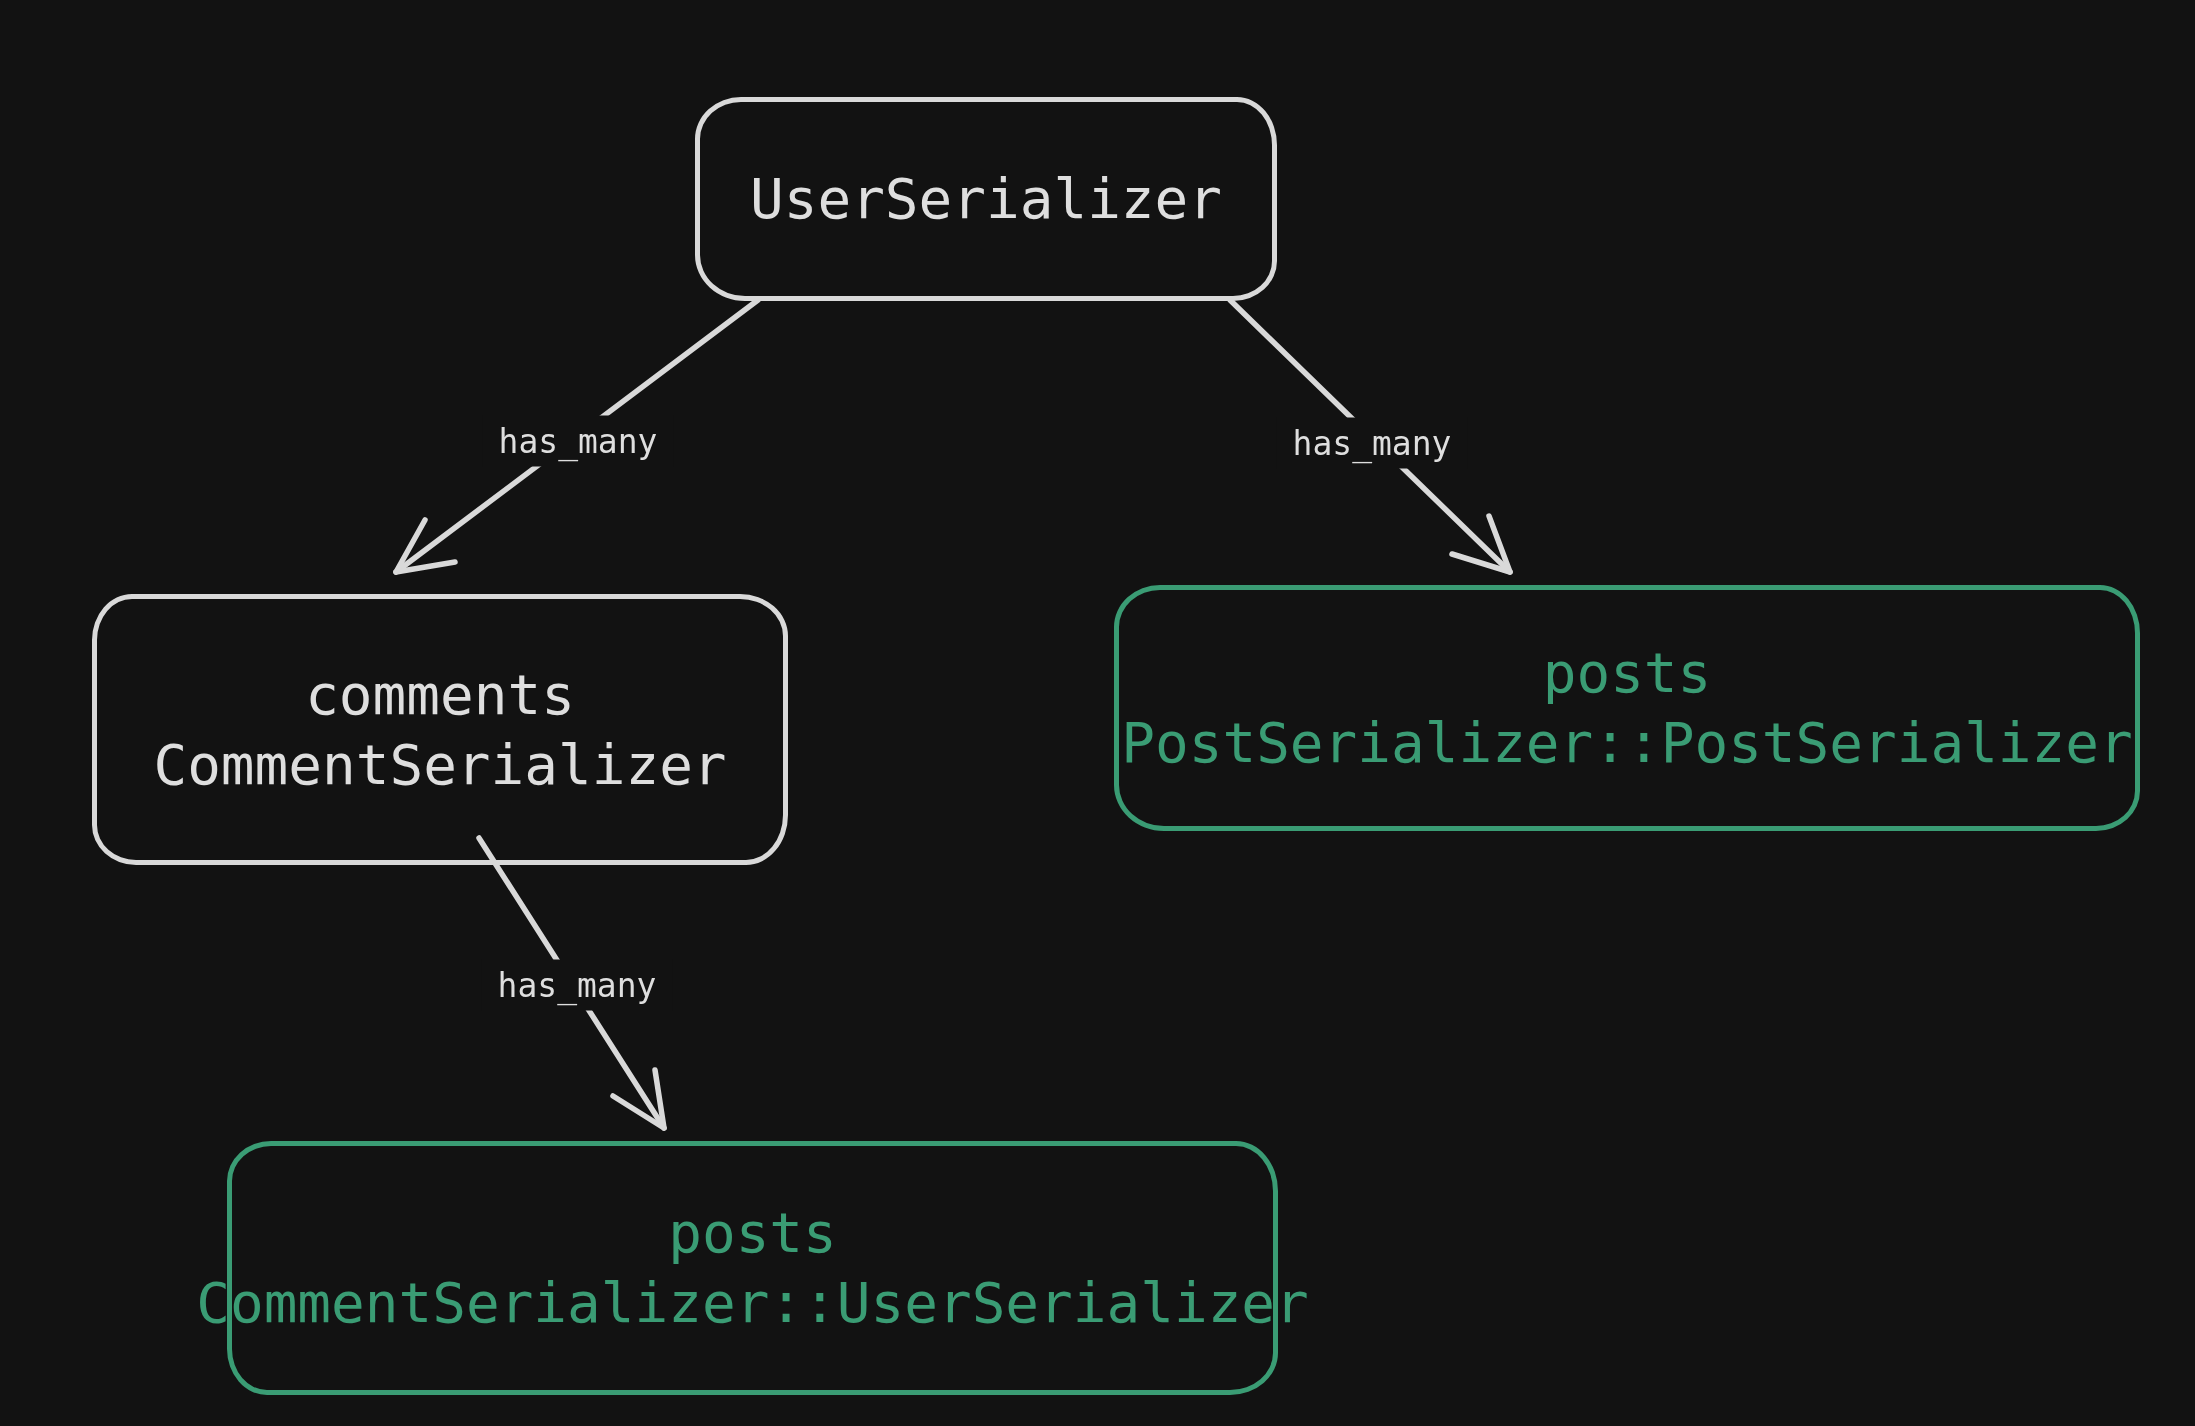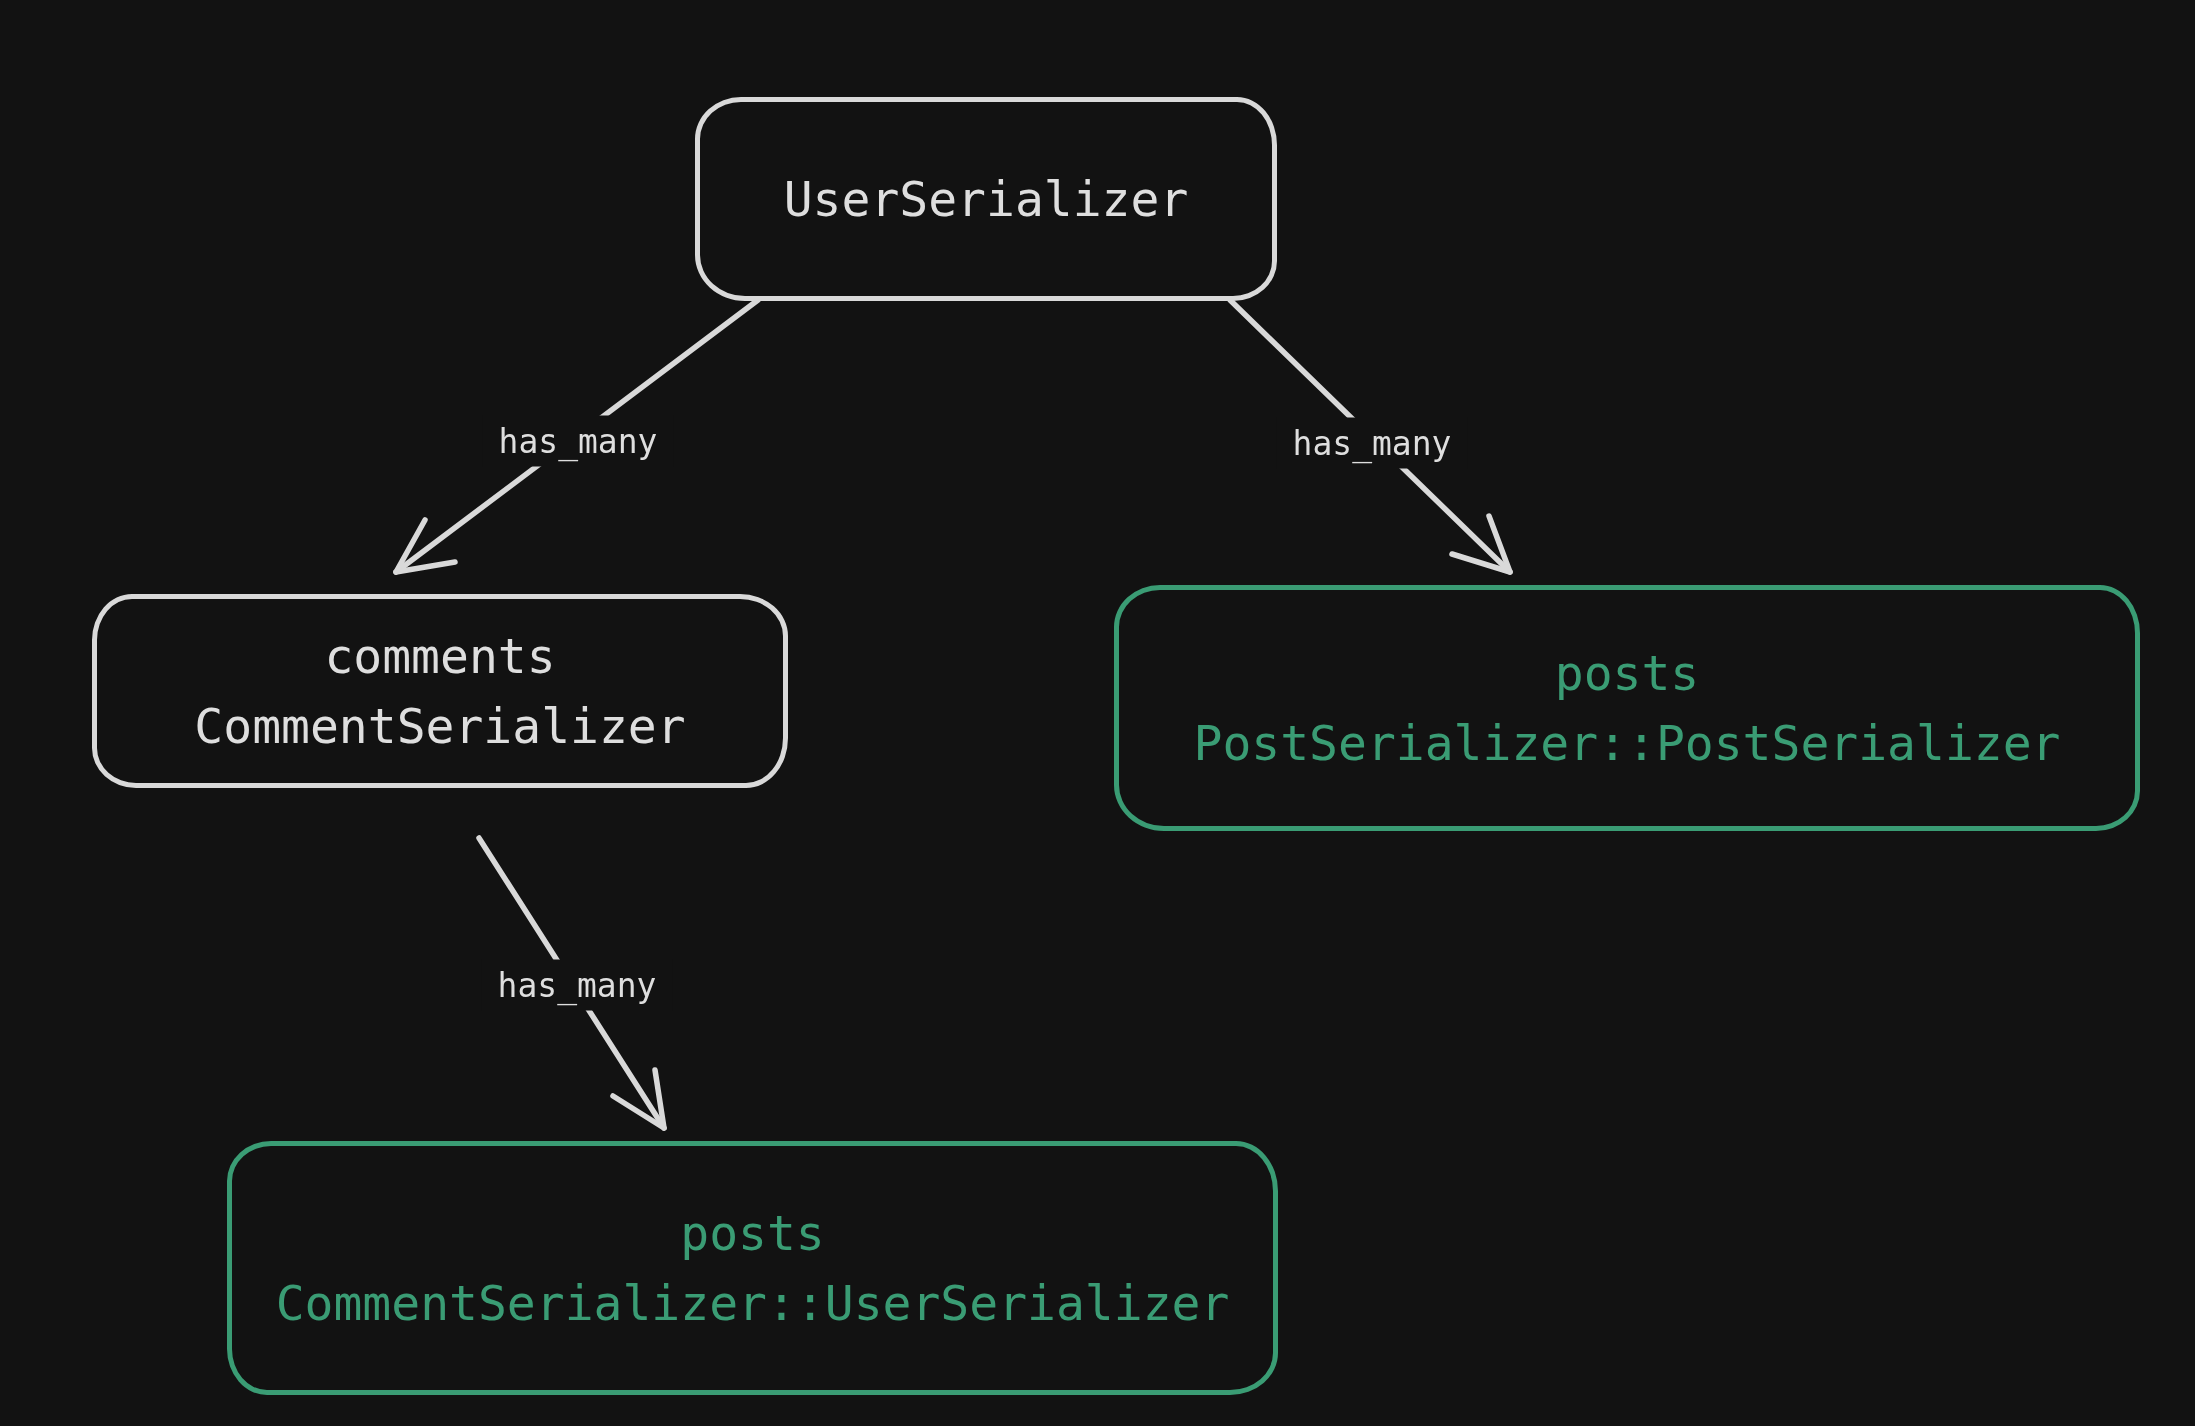--- a/index.html
+++ b/index.html
@@ -34,31 +34,31 @@
   .node{
     position:absolute;
     border:5px solid var(--stroke-light);
     border-radius:46px 40px 44px 50px / 42px 48px 40px 46px;
     color:var(--text-light);
     display:flex;
     flex-direction:column;
     align-items:center;
     justify-content:center;
     text-align:center;
-    font-size:48px;
+    font-size:56px;
     line-height:70px;
     white-space:nowrap;
   }
   .node.green{
     border-color:var(--accent-green);
     color:var(--accent-green);
     justify-content:center;
   }
   .node-user         {left:695px; top:97px;  width:582px; height:204px;}
-  .node-comments     {left:92px;  top:594px; width:696px; height:194px; border-radius:40px 48px 42px 44px / 46px 42px 50px 40px;}
+  .node-comments     {left:92px;  top:594px; width:696px; height:271px; border-radius:40px 48px 42px 44px / 46px 42px 50px 40px;}
   .node-posts-user   {left:1114px;top:585px; width:1026px;height:246px;}
   .node-posts-comment{left:227px; top:1141px;width:1051px;height:254px; border-radius:44px 42px 48px 40px / 40px 50px 42px 46px;}
   .edge-label{
     position:absolute;
     transform:translate(-50%,-50%);
     background:var(--bg);
     color:var(--text-light);
     font-size:33px;
     padding:6px 16px;
     white-space:nowrap;

